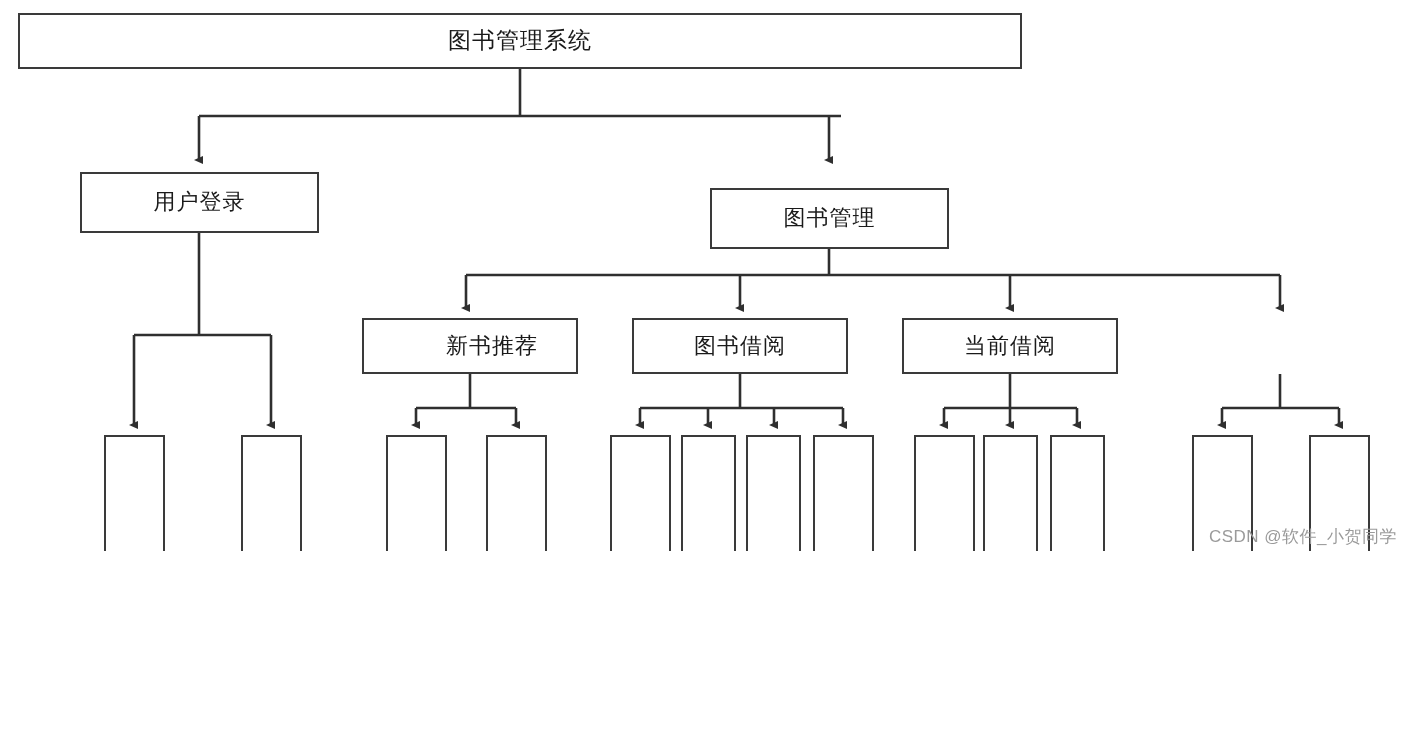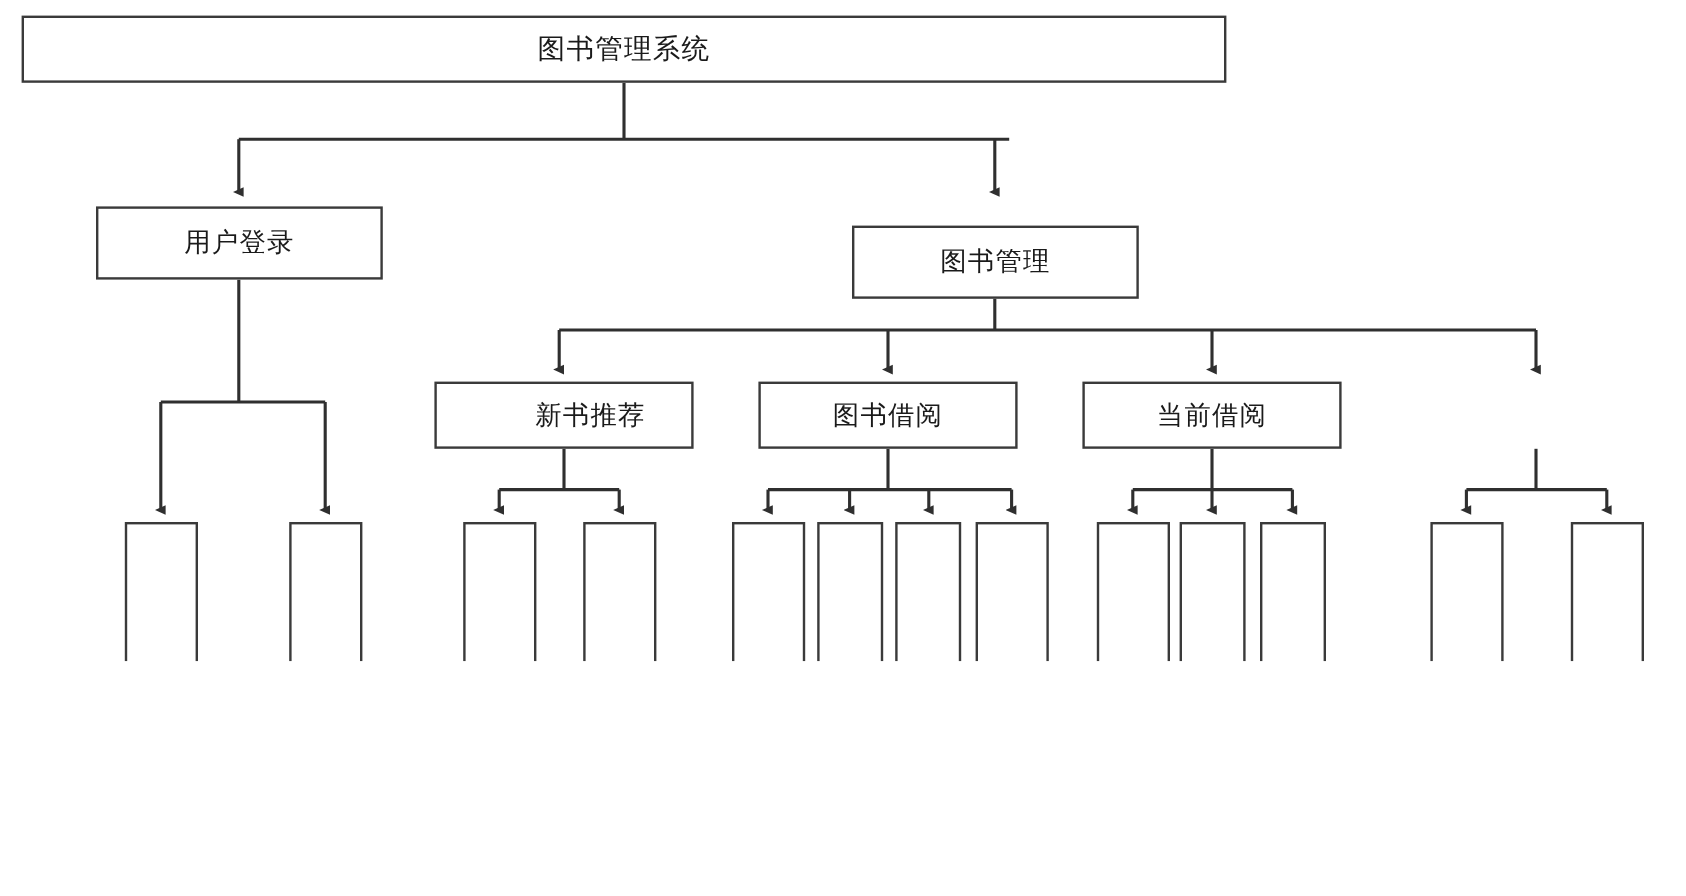--- a/index.html
+++ b/index.html
@@ -141,14 +141,15 @@
   <div class="node vert tall" style="left:746px; top:435px; width:55px; height:300px;">编辑图书（管理员）</div>
   <div class="node vert" style="left:813px; top:435px; width:61px; height:300px;">借阅图书</div>
 
   <div class="node vert" style="left:914px; top:435px; width:61px; height:300px;">查询图书</div>
   <div class="node vert" style="left:983px; top:435px; width:55px; height:300px;">归还图书</div>
   <div class="node vert tall" style="left:1050px; top:435px; width:55px; height:300px;">确认归还（管理员）</div>
 
   <div class="node vert" style="left:1192px; top:435px; width:61px; height:300px;">新增借阅记录</div>
   <div class="node vert" style="left:1309px; top:435px; width:61px; height:300px;">查询借阅记录</div>
 
+  <div class="watermark">CSDN @软件_小贺同学</div>
 
 </div>
 
 </body></html>

